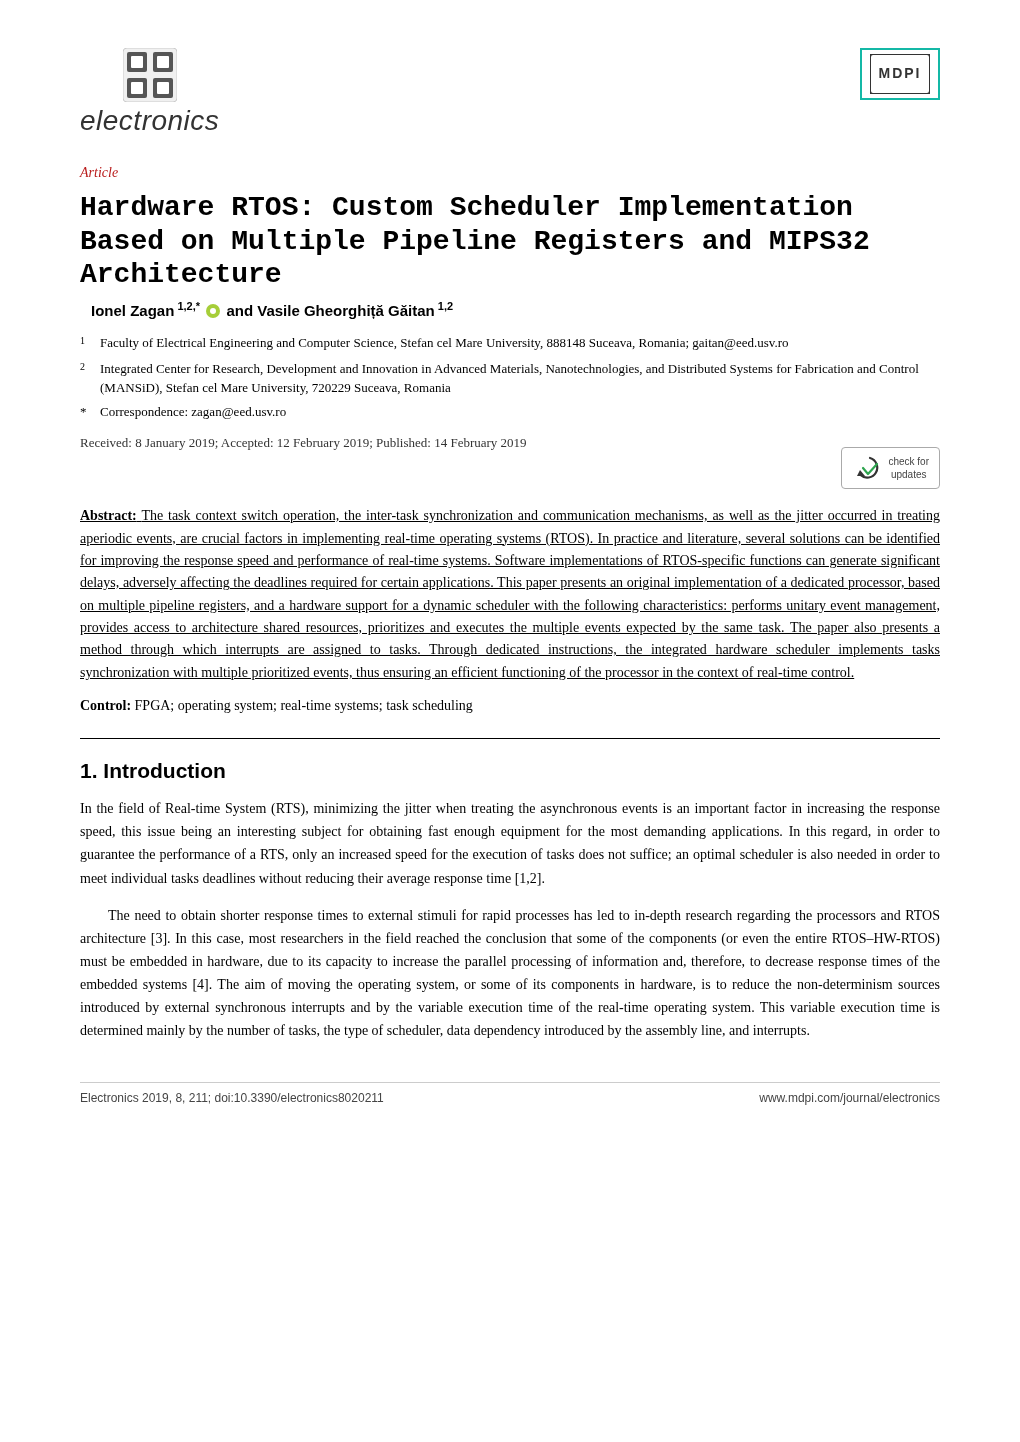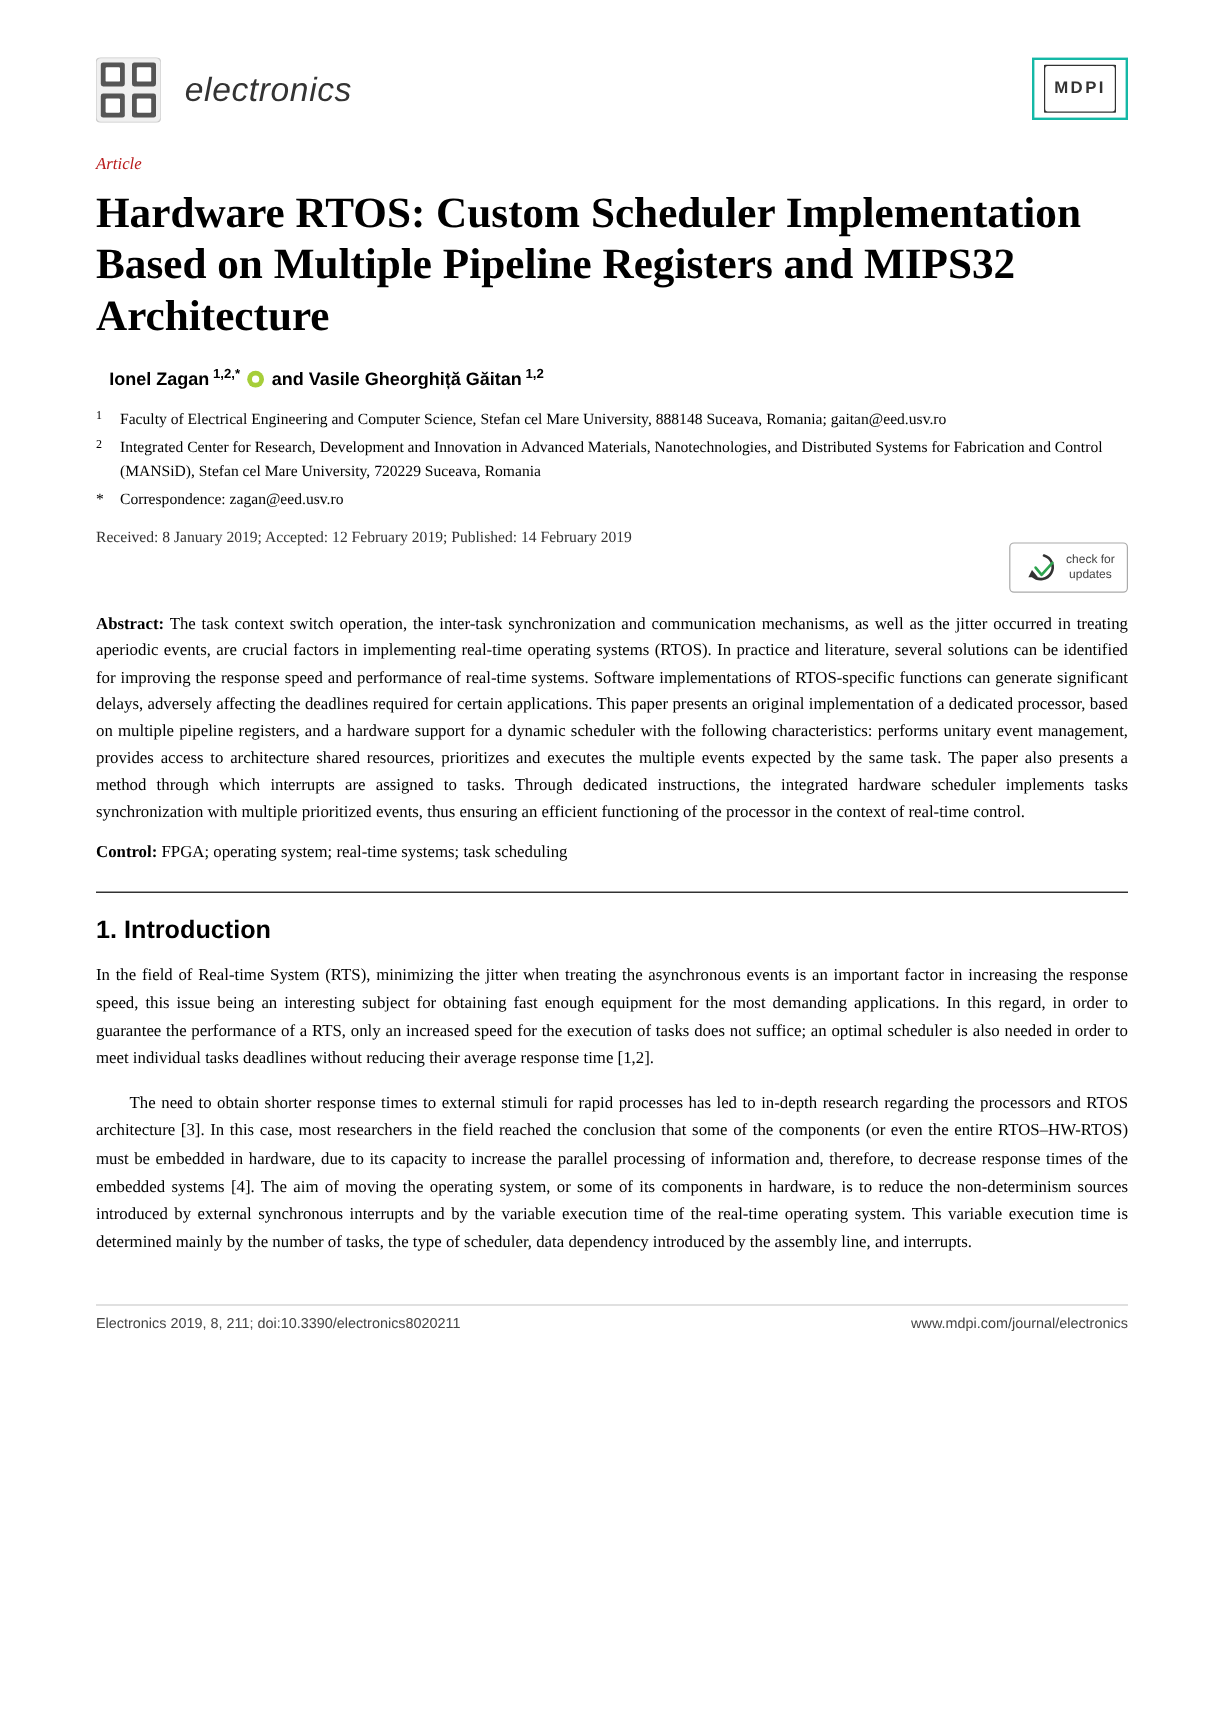--- a/index.html
+++ b/index.html
@@ -20,21 +20,22 @@
     
     .header {
       display: flex;
       justify-content: space-between;
       align-items: flex-start;
       margin-bottom: 28px;
     }
     .logo-area {
       display: flex;
       align-items: center;
-      gap: 20px;
+      gap: 3px;
+      flex-direction: column;
     }
     .logo-icon {
       width: 54px;
       height: 54px;
     }
     .journal-name {
       font-family: Arial, sans-serif;
       font-size: 28px;
       font-style: italic;
       font-weight: 400;
@@ -55,25 +56,25 @@
     }
     
     .article-type {
       font-style: italic;
       font-size: 14px;
       margin-bottom: 10px;
       color: #b91c1c;
     }
     
     .title {
-      font-size: 36px;
+      font-size: 28px;
       font-weight: bold;
       line-height: 1.2;
-      margin-bottom: 20px;
-      font-family: Liberation Serif, serif;
+      margin-bottom: 8px;
+      font-family: Liberation Mono, monospace;
     }
     
     .authors {
       font-size: 15px;
       font-weight: bold;
       margin-bottom: 14px;
       font-family: Arial, sans-serif;
       margin-left: 11px;
     }
     .authors sup {
@@ -145,20 +146,21 @@
       font-size: 10px;
       line-height: 1.3;
       text-transform: lowercase;
     }
     
     .abstract-section {
       font-size: 14px;
       line-height: 1.6;
       margin-bottom: 14px;
       text-align: justify;
+      text-decoration: underline;
     }
     .abstract-section b {
       font-weight: bold;
     }
     
     .keywords {
       font-size: 14px;
       margin-bottom: 24px;
     }
     

